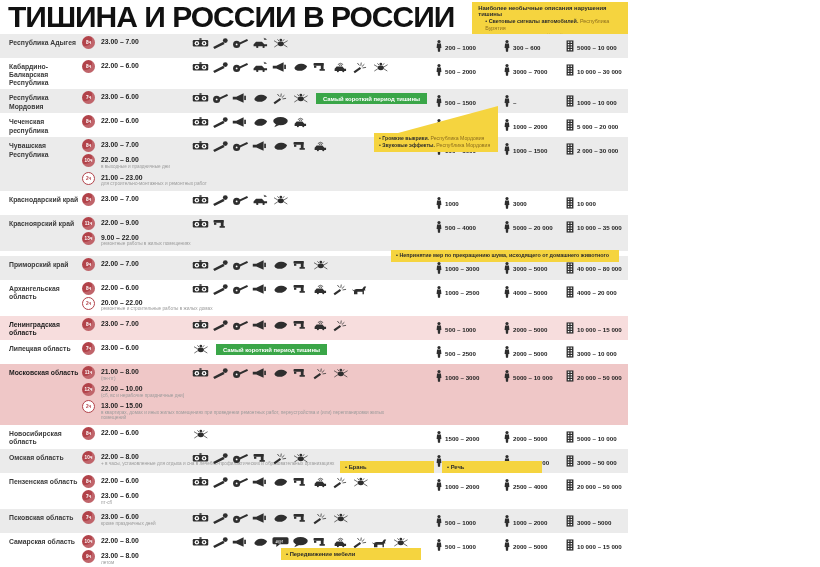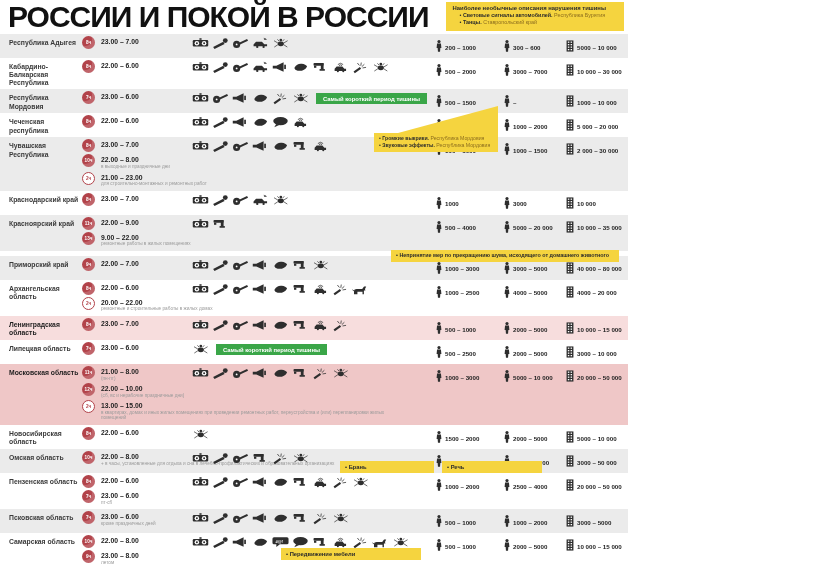--- a/index.html
+++ b/index.html
@@ -57,21 +57,21 @@
   .co-speech { left:442px; top:461px; width:100px; }
   .co-furn { left:281px; top:548px; width:140px; }
   .sidebar-wrap { position:absolute; left:632px; top:0; width:188px; height:567px; }
 </style>
 </head>
 <body>
 
 <div class="stage">
   <div class="left">
     <div class="header">
-      <div class="title">РОССИИ И ПОКОЙ В РОССИИ</div>
+      <div class="title">ТИШИНА И РОССИИ В РОССИИ</div>
       <div class="unusual">
         <div class="u-title">Наиболее необычные описания нарушения тишины</div>
         <div id="unusual-list">
             <div class="u-item"><span class="u-bold">Световые сигналы автомобилей. </span><span class="u-region">Республика Бурятия</span></div>
             <div class="u-item"><span class="u-bold">Танцы. </span><span class="u-region">Ставропольский край</span></div>
           </div>
       </div>
     </div>
     <div class="rows" id="rows">
         <div class="row band-gray">

